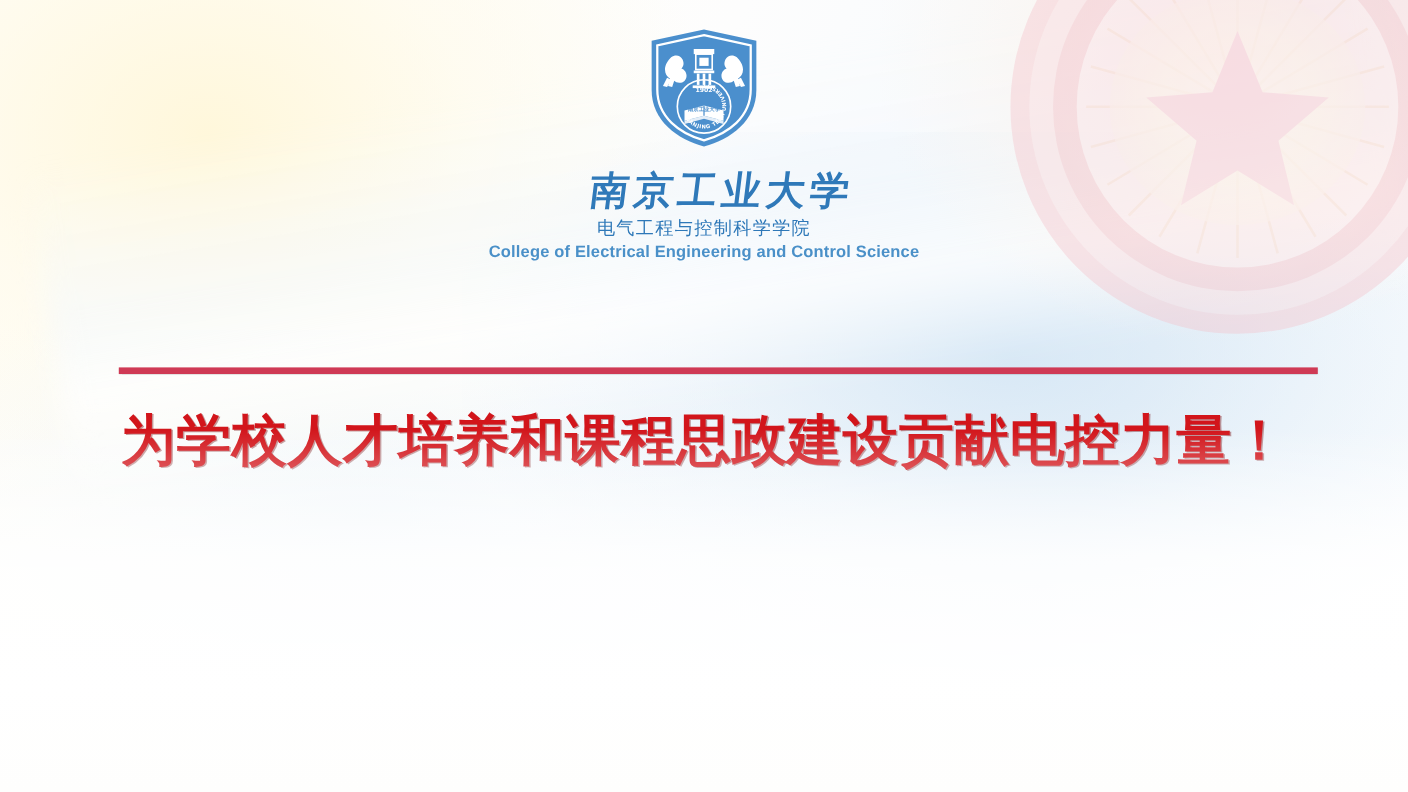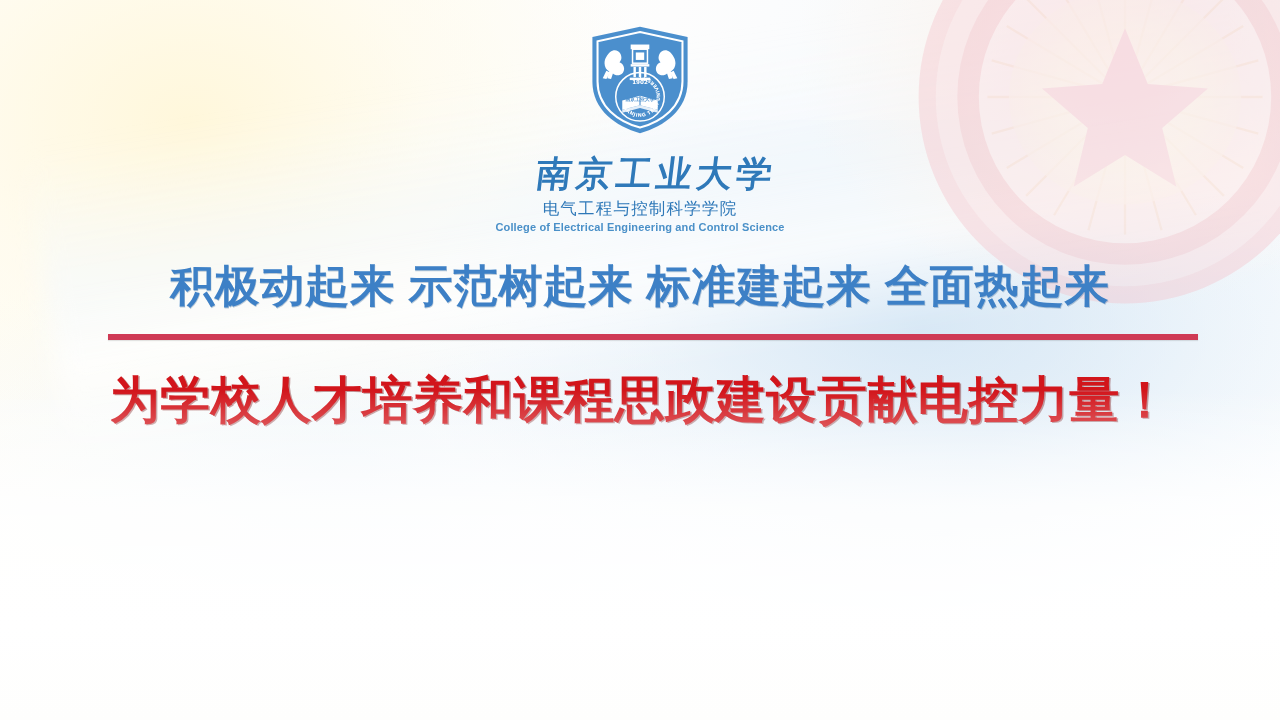--- a/index.html
+++ b/index.html
@@ -123,21 +123,21 @@
   .college-cn {
     margin-top: 2px;
     font-size: 16.5px;
     letter-spacing: 1.2px;
     font-weight: 400;
     color: #2e78b8;
     line-height: 1;
   }
   .college-en {
     margin-top: 5px;
-    font-size: 11px;
+    font-size: 15px;
     letter-spacing: 0.15px;
     font-weight: 700;
     color: #4a90c8;
     line-height: 1;
   }
 
   
   .headline-blue {
     position: absolute;
     left: 0; right: 0;
@@ -293,21 +293,20 @@
     </svg>
 
     <svg class="wordmark-cn" viewBox="0 0 400 54" xmlns="http://www.w3.org/2000/svg">
       <text x="200" y="40" text-anchor="middle" font-family="DejaVu Sans, sans-serif" font-size="40" font-weight="700" fill="#2f79b9" letter-spacing="5" transform="skewX(-7) translate(22,0)">南京工业大学</text>
     </svg>
 
     <div class="college-cn">电气工程与控制科学学院</div>
     <div class="college-en">College of Electrical Engineering and Control Science</div>
   </div>
 
-  <div class="headline-blue">积极动起来  示范树起来  标准建起来  全面热起来</div>
 
   <div class="divider"></div>
 
   <div class="headline-red">为学校人才培养和课程思政建设贡献电控力量！</div>
 
   <div class="bg-bottom-white"></div>
 
 </div>
 
 </body></html>

